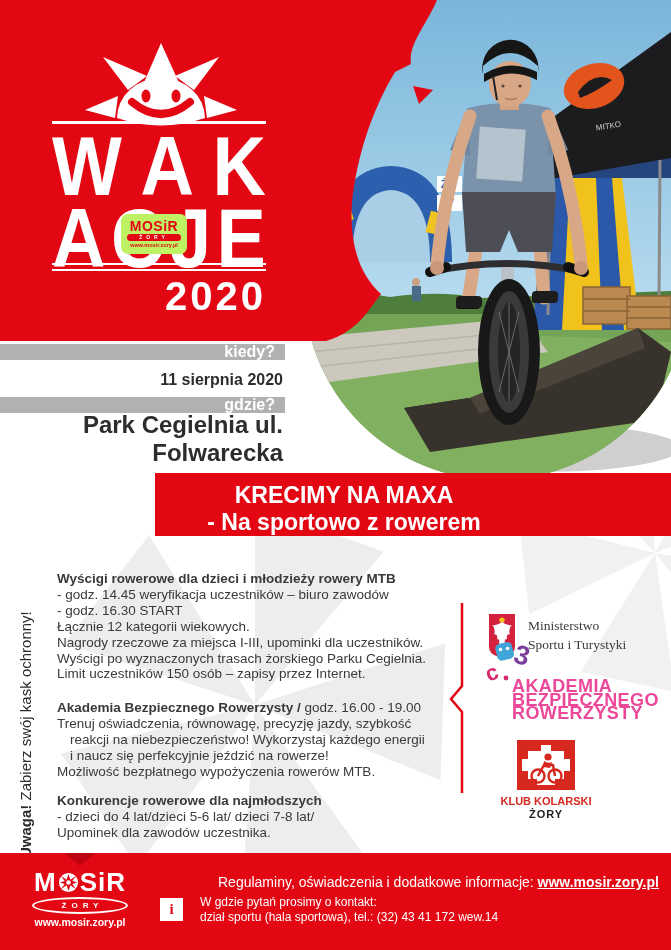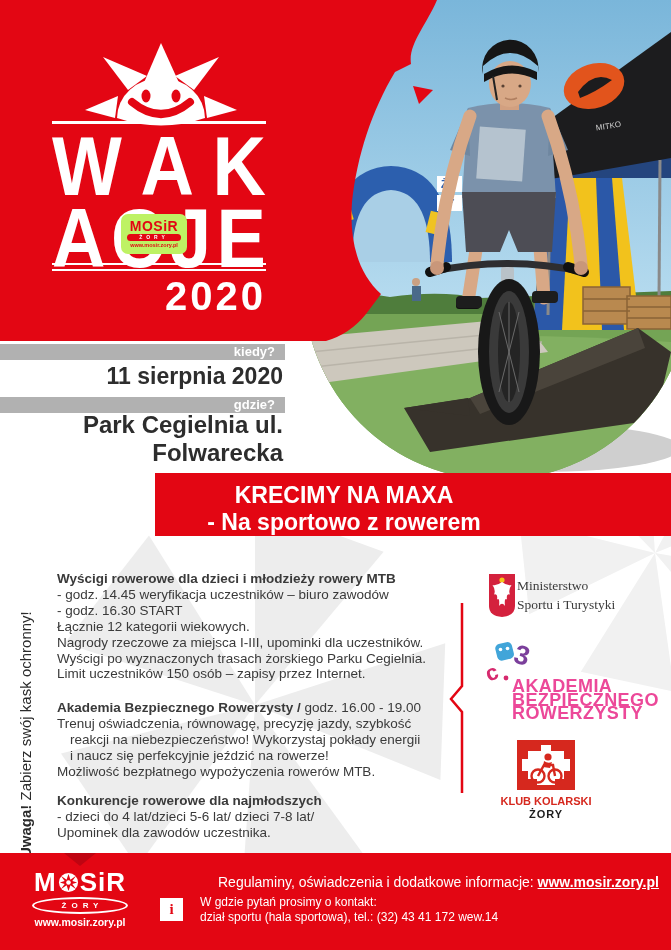--- a/index.html
+++ b/index.html
@@ -19,45 +19,45 @@
   .badge-name{color:#e30613;font-weight:bold;font-size:14px;line-height:15px;letter-spacing:.5px;}
   .badge-bar{width:54px;height:7px;background:#e30613;border-radius:4px;color:#fff;
              font-size:5px;line-height:7px;text-align:center;letter-spacing:4px;font-weight:bold;}
   .badge-url{color:#e30613;font-size:5.5px;line-height:8px;font-weight:bold;}
   .rule2{left:52px;top:263px;width:214px;height:4px;border-top:2px solid #fff;border-bottom:2px solid #fff;}
   .year{left:52px;top:274px;width:214px;text-align:right;color:#fff;
         font-size:40px;font-weight:bold;letter-spacing:3px;}
 
   
   .meta-bar{left:0;width:285px;height:16px;background:#b1b1b1;color:#fff;
-            font-size:13px;font-weight:bold;line-height:16px;text-align:right;
+            font-size:16px;font-weight:bold;line-height:16px;text-align:right;
             padding-right:10px;box-sizing:border-box;}
   .bar-when{top:344px;} .bar-where{top:397px;}
   .meta-value{left:0;width:283px;text-align:right;color:#2d2d2d;font-weight:bold;}
-  .val-when{top:363px;font-size:23px;} .val-where{top:411px;font-size:24px;}
+  .val-when{top:371px;font-size:16px;} .val-where{top:411px;font-size:24px;}
 
   
   .banner{left:155px;top:473px;width:516px;height:63px;background:#e30613;z-index:2;}
   .banner-inner{width:378px;padding-top:9px;text-align:center;color:#fff;font-weight:bold;
                 font-size:23px;line-height:27px;}
 
   
   .side-note{left:17px;top:858px;width:290px;transform:rotate(-90deg);transform-origin:0 0;
              font-size:15px;color:#2b2b2b;white-space:nowrap;}
   .side-note b{font-weight:bold;}
 
   
   .section{left:57px;width:406px;font-size:13.5px;line-height:15.9px;color:#3a3a3a;z-index:2;}
   .sec1{top:571px;} .sec2{top:700px;} .sec3{top:793px;}
   .sec-head{font-weight:bold;}
   .sec-head .suffix{font-weight:normal;}
   .line.indent{padding-left:13px;}
 
   
-  .ministry{left:487px;top:572px;display:flex;align-items:center;z-index:2;}
+  .ministry{left:487px;top:612px;display:flex;align-items:center;gap:11px;z-index:2;}
   .ministry-text{font-size:13.5px;line-height:19px;color:#3b3b3b;font-family:"Liberation Serif",serif;}
   .akademia-glyphs{left:484px;top:640px;z-index:2;}
   .akademia-text{left:512px;top:680px;font-size:18px;font-weight:bold;line-height:13.5px;
                  letter-spacing:.4px;color:#ec4899;z-index:2;}
   .klub{left:486px;top:740px;width:120px;text-align:center;z-index:2;}
   .klub svg{display:block;margin:0 auto;}
   .klub-line1{color:#d6281e;font-weight:bold;font-size:11px;line-height:13px;margin-top:5px;}
   .klub-line2{color:#1d1d1d;font-weight:bold;font-size:11px;line-height:12px;letter-spacing:1px;}
 
   
@@ -276,21 +276,21 @@
     <div class="line">- godz. 16.30 START</div>
     <div class="line">Łącznie 12 kategorii wiekowych.</div>
     <div class="line">Nagrody rzeczowe za miejsca I-III, upominki dla uczestników.</div>
     <div class="line">Wyścigi po wyznaczonych trasach żorskiego Parku Cegielnia.</div>
     <div class="line">Limit uczestników 150 osób – zapisy przez Internet.</div>
   </div>
 
   <div class="abs section sec2">
     <div class="sec-head"><span>Akademia Bezpiecznego Rowerzysty /</span><span class="suffix"> godz. 16.00 - 19.00</span></div>
     <div class="line">Trenuj oświadczenia, równowagę, precyzję jazdy, szybkość</div>
-    <div class="line indent">reakcji na niebezpieczeństwo! Wykorzystaj pokłady energii</div>
+    <div class="line indent">reakcji na niebezpieczeństwo! Wykorzystaj każdego energii</div>
     <div class="line indent">i naucz się perfekcyjnie jeździć na rowerze!</div>
     <div class="line">Możliwość bezpłatnego wypożyczenia rowerów MTB.</div>
   </div>
 
   <div class="abs section sec3">
     <div class="sec-head"><span>Konkurencje rowerowe dla najmłodszych</span><span class="suffix"></span></div>
     <div class="line">- dzieci do 4 lat/dzieci 5-6 lat/ dzieci 7-8 lat/</div>
     <div class="line">Upominek dla zawodów uczestnika.</div>
   </div>
 

